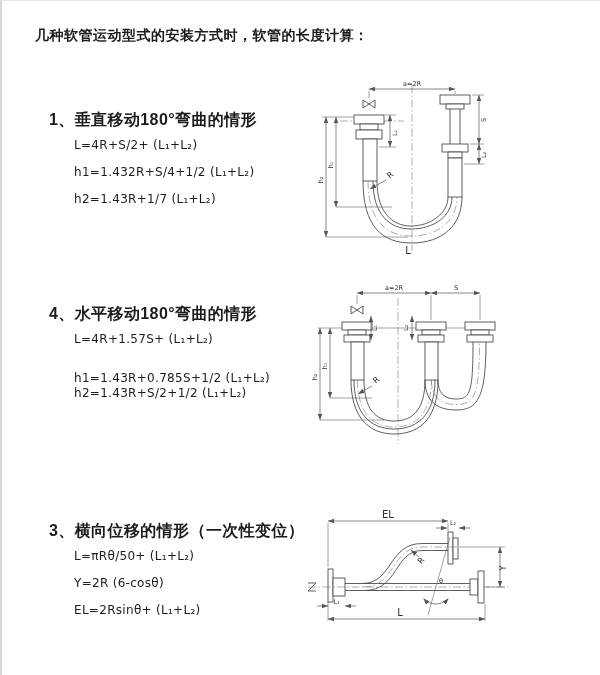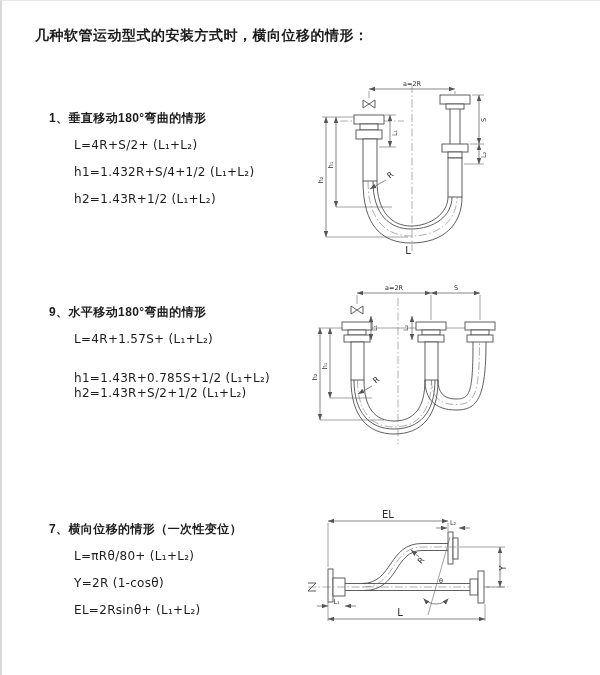--- a/index.html
+++ b/index.html
@@ -4,52 +4,52 @@
 <style>
   *{margin:0;padding:0;box-sizing:border-box}
   html,body{width:600px;height:675px}
   body{
     position:relative;background:#ffffff;overflow:hidden;
     font-family:"Liberation Sans","DejaVu Sans",sans-serif;color:#1c1c1c;
     border-left:2px solid #d9d9d9;border-top:1px solid #e7e7e7;
   }
   .abs{position:absolute}
   .title{font-size:14px;font-weight:bold;letter-spacing:.5px;white-space:nowrap}
-  .heading{font-size:12px;font-weight:bold;letter-spacing:.4px;white-space:nowrap}
+  .heading{font-size:16px;font-weight:bold;letter-spacing:.4px;white-space:nowrap}
   .formula{font-size:12px;letter-spacing:.3px;white-space:nowrap;
            font-family:"DejaVu Sans","Liberation Sans",sans-serif}
   svg{position:absolute;overflow:visible}
   .ol{fill:none;stroke:#4d4d4d;stroke-width:.9}
   rect.ol{fill:#ffffff}
   .dim{fill:none;stroke:#555;stroke-width:.7}
   .ext{fill:none;stroke:#555;stroke-width:.55}
   .cl{fill:none;stroke:#6a6a6a;stroke-width:.55;stroke-dasharray:8 2.5 1.5 2.5}
   text{fill:#2e2e2e;font-family:"DejaVu Sans",sans-serif}
   .lb{font-size:6.5px}
   .lbm{font-size:8px}
   .lbL{font-size:10px}
 </style>
 </head>
 <body>
 
-<div class="abs title" style="left:33px;top:26px">几种软管运动型式的安装方式时，横向位移的情形：</div>
+<div class="abs title" style="left:33px;top:26px">几种软管运动型式的安装方式时，软管的长度计算：</div>
 
 <div class="abs heading" style="left:47px;top:109px">1、垂直移动180°弯曲的情形</div>
 <div class="abs formula" style="left:72px;top:137px">L=4R+S/2+ (L₁+L₂)</div>
 <div class="abs formula" style="left:72px;top:164px">h1=1.432R+S/4+1/2 (L₁+L₂)</div>
-<div class="abs formula" style="left:72px;top:191px">h2=1.43R+1/2 (L₁+L₂)</div>
-
-<div class="abs heading" style="left:47px;top:303px">9、水平移动180°弯曲的情形</div>
+<div class="abs formula" style="left:72px;top:191px">h2=1.43R+1/7 (L₁+L₂)</div>
+
+<div class="abs heading" style="left:47px;top:303px">4、水平移动180°弯曲的情形</div>
 <div class="abs formula" style="left:72px;top:331px">L=4R+1.57S+ (L₁+L₂)</div>
 <div class="abs formula" style="left:72px;top:370px">h1=1.43R+0.785S+1/2 (L₁+L₂)</div>
 <div class="abs formula" style="left:72px;top:385px">h2=1.43R+S/2+1/2 (L₁+L₂)</div>
 
-<div class="abs heading" style="left:47px;top:520px">7、横向位移的情形（一次性变位）</div>
-<div class="abs formula" style="left:72px;top:548px">L=πRθ/80+ (L₁+L₂)</div>
-<div class="abs formula" style="left:72px;top:575px">Y=2R (1-cosθ)</div>
+<div class="abs heading" style="left:47px;top:520px">3、横向位移的情形（一次性变位）</div>
+<div class="abs formula" style="left:72px;top:548px">L=πRθ/50+ (L₁+L₂)</div>
+<div class="abs formula" style="left:72px;top:575px">Y=2R (6-cosθ)</div>
 <div class="abs formula" style="left:72px;top:602px">EL=2Rsinθ+ (L₁+L₂)</div>
 
 <svg style="left:310px;top:76px" width="265" height="180" viewBox="0 0 265 180">
   <defs>
     <marker id="ar1" viewBox="0 0 8 6" refX="8" refY="3" markerWidth="9" markerHeight="7" orient="auto-start-reverse">
         <path d="M0,0L8,3L0,6Z" fill="#555"></path>
       </marker>
     <pattern id="ht1" width="4" height="4" patternUnits="userSpaceOnUse">
       <path d="M0,0L4,4M4,0L0,4" stroke="#6f6f6f" stroke-width="0.5"></path>
       </pattern>

